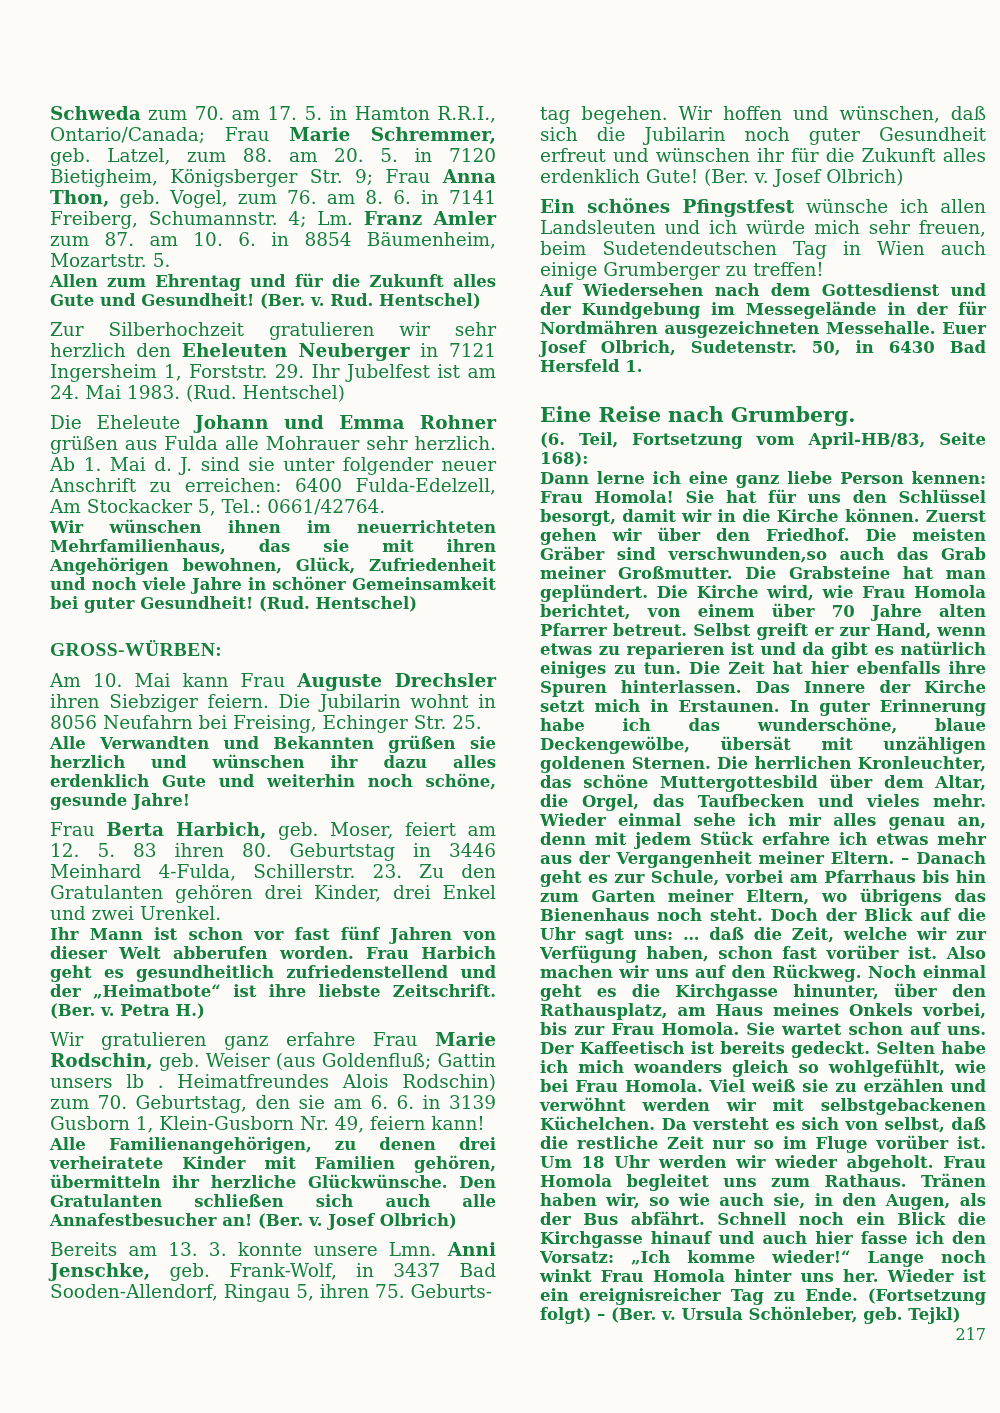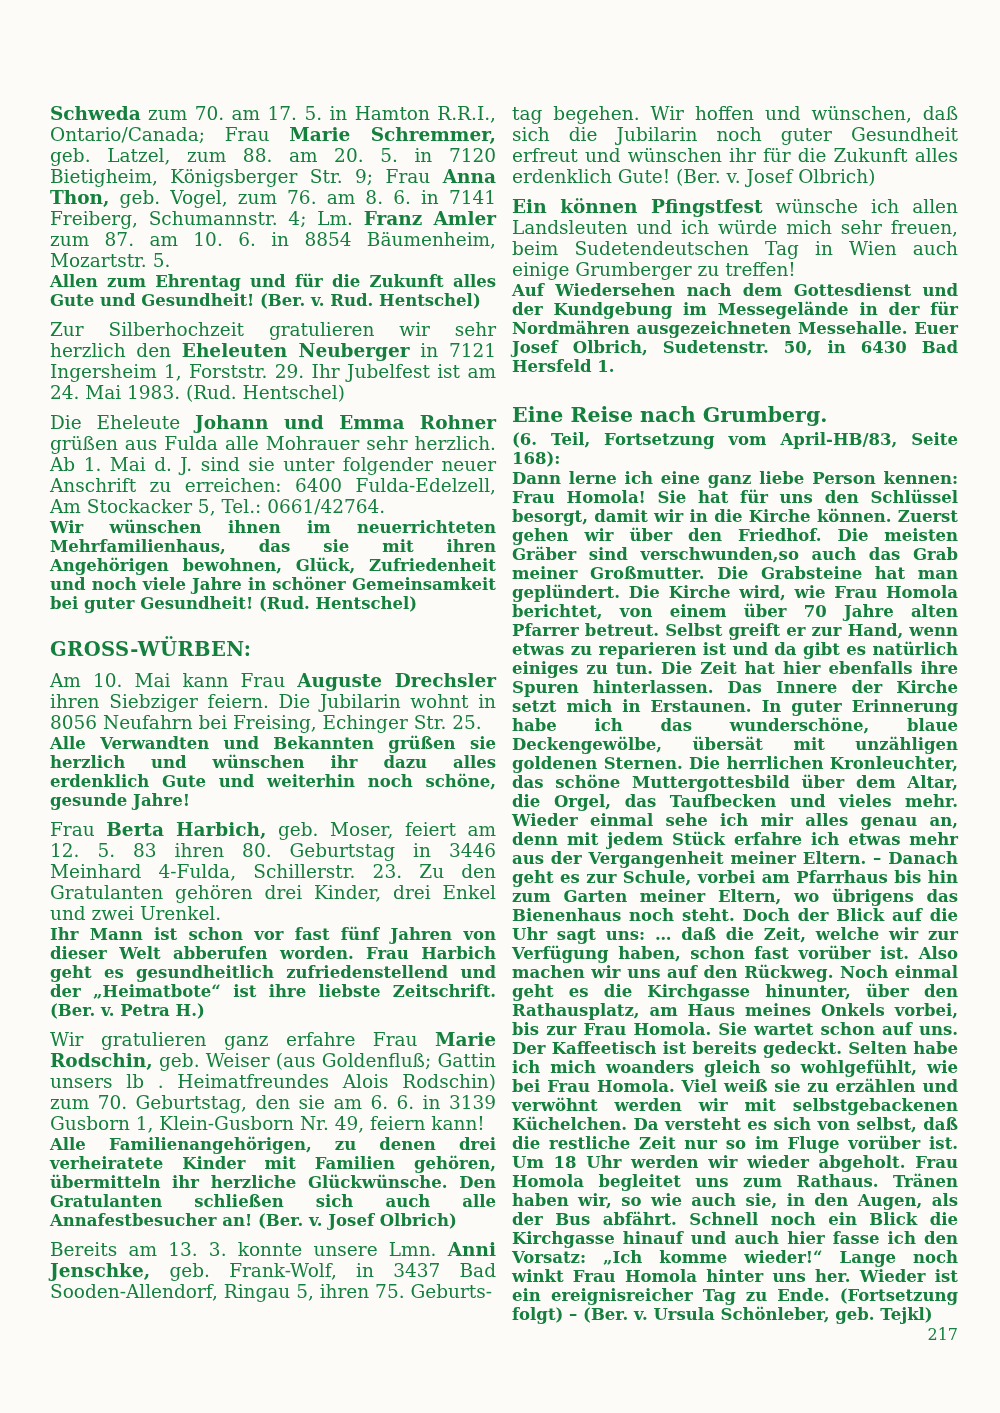--- a/index.html
+++ b/index.html
@@ -15,33 +15,34 @@
     color: #15803d;
     overflow: hidden;
   }
   .column {
     position: absolute;
     top: 103px;
     width: 446px;
     text-align: justify;
   }
   .column.left  { left: 50px;  }
-  .column.right { left: 512px; }
+  .column.right { left: 540px; }
   .column p { margin: 0; }
   p.body  { font-size: 18.5px; line-height: 21px; }
   p.small { font-size: 16.5px; line-height: 19px; }
   p.story { font-size: 16.5px; line-height: 19px; font-weight: bold; }
   p.body:not(:first-child) { margin-top: 9px; }
   p.story.tight { margin-top: 1px; }
   p.small { margin-top: 1px; font-weight: bold; }
   p.heading {
     font-size: 19.5px; line-height: 22px;
     font-weight: bold; letter-spacing: 0.4px;
     margin-top: 26px; margin-bottom: 5px;
     text-align: left;
+    font-family: Liberation Serif, serif;
   }
   p.title {
     font-size: 20.5px; line-height: 23px;
     font-weight: bold;
     margin-top: 28px; margin-bottom: 3px;
     text-align: left;
   }
   b { font-weight: bold; }
   .page-number {
     margin-top: 27px;
@@ -65,20 +66,20 @@
       <p class="small"><span>Alle Verwandten und Bekannten grüßen sie herzlich und wünschen ihr dazu alles erdenklich Gute und weiterhin noch schöne, gesunde Jahre!</span></p>
       <p class="body"><span>Frau </span><b>Berta Harbich,</b><span> geb. Moser, feiert am 12. 5. 83 ihren 80. Geburtstag in 3446 Meinhard 4-Fulda, Schillerstr. 23. Zu den Gratulanten gehören drei Kinder, drei Enkel und zwei Urenkel.</span></p>
       <p class="small"><span>Ihr Mann ist schon vor fast fünf Jahren von dieser Welt abberufen worden. Frau Harbich geht es gesundheitlich zufriedenstellend und der „Heimatbote“ ist ihre liebste Zeitschrift. (Ber. v. Petra H.)</span></p>
       <p class="body"><span>Wir gratulieren ganz erfahre Frau </span><b>Marie Rodschin,</b><span> geb. Weiser (aus Goldenfluß; Gattin unsers lb . Heimatfreundes Alois Rodschin) zum 70. Geburtstag, den sie am 6. 6. in 3139 Gusborn 1, Klein-Gusborn Nr. 49, feiern kann!</span></p>
       <p class="small"><span>Alle Familienangehörigen, zu denen drei verheiratete Kinder mit Familien gehören, übermitteln ihr herzliche Glückwünsche. Den Gratulanten schließen sich auch alle Annafestbesucher an! (Ber. v. Josef Olbrich)</span></p>
       <p class="body"><span>Bereits am 13. 3. konnte unsere Lmn. </span><b>Anni Jenschke,</b><span> geb. Frank-Wolf, in 3437 Bad Sooden-Allendorf, Ringau 5, ihren 75. Geburts-</span></p>
     </div>
   <div class="column right" id="col-right">
 
   <p class="body"><span>tag begehen. Wir hoffen und wünschen, daß sich die Jubilarin noch guter Gesundheit erfreut und wünschen ihr für die Zukunft alles erdenklich Gute! (Ber. v. Josef Olbrich)</span></p>
-      <p class="body"><b>Ein können Pfingstfest</b><span> wünsche ich allen Landsleuten und ich würde mich sehr freuen, beim Sudetendeutschen Tag in Wien auch einige Grumberger zu treffen!</span></p>
+      <p class="body"><b>Ein schönes Pfingstfest</b><span> wünsche ich allen Landsleuten und ich würde mich sehr freuen, beim Sudetendeutschen Tag in Wien auch einige Grumberger zu treffen!</span></p>
       <p class="small"><span>Auf Wiedersehen nach dem Gottesdienst und der Kundgebung im Messegelände in der für Nordmähren ausgezeichneten Messehalle. Euer Josef Olbrich, Sudetenstr. 50, in 6430 Bad Hersfeld 1.</span></p>
       <p class="title"><span>Eine Reise nach Grumberg.</span></p>
       <p class="small"><span>(6. Teil, Fortsetzung vom April-HB/83, Seite 168):</span></p>
       <p class="story tight"><span>Dann lerne ich eine ganz liebe Person kennen: Frau Homola! Sie hat für uns den Schlüssel besorgt, damit wir in die Kirche können. Zuerst gehen wir über den Friedhof. Die meisten Gräber sind verschwunden,so auch das Grab meiner Großmutter. Die Grabsteine hat man geplündert. Die Kirche wird, wie Frau Homola berichtet, von einem über 70 Jahre alten Pfarrer betreut. Selbst greift er zur Hand, wenn etwas zu reparieren ist und da gibt es natürlich einiges zu tun. Die Zeit hat hier ebenfalls ihre Spuren hinterlassen. Das Innere der Kirche setzt mich in Erstaunen. In guter Erinnerung habe ich das wunderschöne, blaue Deckengewölbe, übersät mit unzähligen goldenen Sternen. Die herrlichen Kronleuchter, das schöne Muttergottesbild über dem Altar, die Orgel, das Taufbecken und vieles mehr. Wieder einmal sehe ich mir alles genau an, denn mit jedem Stück erfahre ich etwas mehr aus der Vergangenheit meiner Eltern. – Danach geht es zur Schule, vorbei am Pfarrhaus bis hin zum Garten meiner Eltern, wo übrigens das Bienenhaus noch steht. Doch der Blick auf die Uhr sagt uns: … daß die Zeit, welche wir zur Verfügung haben, schon fast vorüber ist. Also machen wir uns auf den Rückweg. Noch einmal geht es die Kirchgasse hinunter, über den Rathausplatz, am Haus meines Onkels vorbei, bis zur Frau Homola. Sie wartet schon auf uns. Der Kaffeetisch ist bereits gedeckt. Selten habe ich mich woanders gleich so wohlgefühlt, wie bei Frau Homola. Viel weiß sie zu erzählen und verwöhnt werden wir mit selbstgebackenen Küchelchen. Da versteht es sich von selbst, daß die restliche Zeit nur so im Fluge vorüber ist. Um 18 Uhr werden wir wieder abgeholt. Frau Homola begleitet uns zum Rathaus. Tränen haben wir, so wie auch sie, in den Augen, als der Bus abfährt. Schnell noch ein Blick die Kirchgasse hinauf und auch hier fasse ich den Vorsatz: „Ich komme wieder!“ Lange noch winkt Frau Homola hinter uns her. Wieder ist ein ereignisreicher Tag zu Ende. (Fortsetzung folgt) – (Ber. v. Ursula Schönleber, geb. Tejkl)</span></p>
       <p class="page-number">217</p>
     </div>
 </div>
 
 </body></html>

